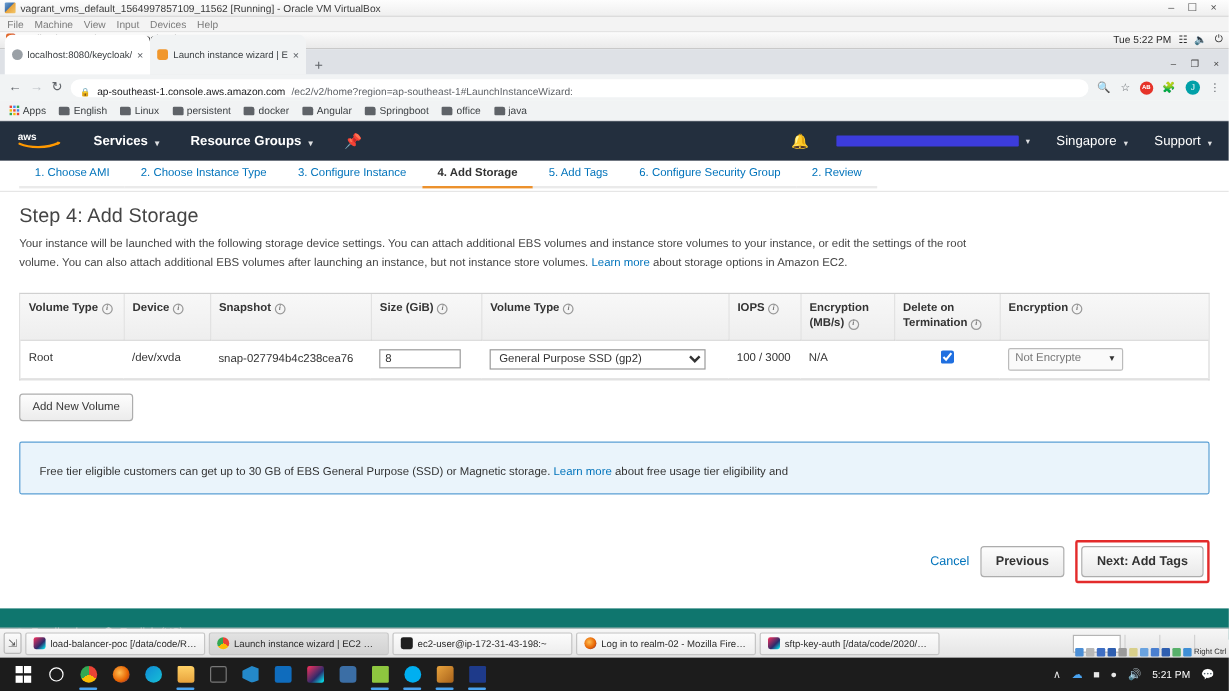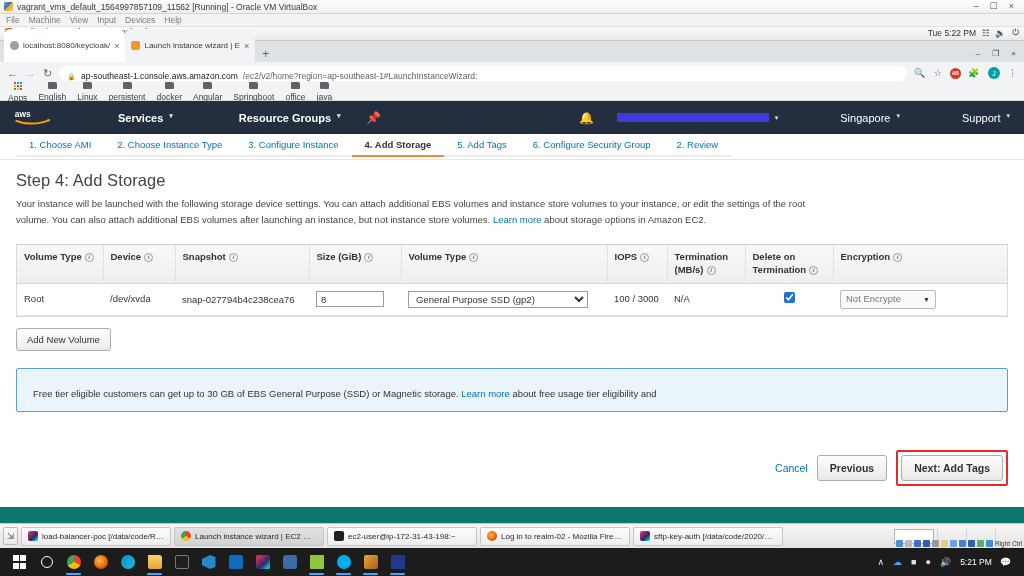--- a/index.html
+++ b/index.html
@@ -82,38 +82,38 @@
              color: #fff; font-size: 5px; font-weight: bold; }
   .avatar-c { width: 12px; height: 12px; border-radius: 50%; background: #00a0a8;
               color: #fff; font-size: 7px; display: flex; align-items: center;
               justify-content: center; }
 
   #bookmarks-bar {
     height: 17px; background: #f1f3f4; border-bottom: 1px solid #dadce0;
     display: flex; align-items: center; gap: 11px; padding: 0 8px;
     font-size: 8.5px; color: #3c4043;
   }
-  .bm { display: flex; align-items: center; gap: 3px; flex-direction: column; }
+  .bm { display: flex; align-items: center; gap: 3px; }
   .bm .folder { width: 9px; height: 7px; background: #5f6368; border-radius: 1px 2px 1px 1px; flex:none;}
   .apps-grid { display: grid; grid-template-columns: repeat(3,2px);
                grid-template-rows: repeat(3,2px); gap: 1px; }
   .apps-grid i { background: #e84435; display: block; width: 2px; height: 2px; }
   .apps-grid i:nth-child(2){background:#4285f4}.apps-grid i:nth-child(3){background:#34a853}
   .apps-grid i:nth-child(4){background:#fbbc05}.apps-grid i:nth-child(5){background:#e84435}
   .apps-grid i:nth-child(6){background:#4285f4}.apps-grid i:nth-child(7){background:#34a853}
   .apps-grid i:nth-child(8){background:#fbbc05}.apps-grid i:nth-child(9){background:#e84435}
 
   
   #aws-nav {
     height: 33px; background: #232f3e; display: flex; align-items: center;
     padding: 0 14px; color: #fff; font-size: 11px;
   }
   #aws-logo { width: 38px; margin-right: 26px; }
-  .aws-nav-item { display: flex; align-items: flex-start; gap: 6px;
-                  margin-right: 26px; font-weight: bold; font-size: 11px; color:#fff;margin-left:40px; }
+  .aws-nav-item { display: flex; align-items: flex-end; gap: 6px;
+                  margin-right: 26px; font-weight: bold; font-size: 11px; color:#fff; }
   .caret { font-size: 7px; opacity: .85; }
   .pin-icon { font-size: 12px; color: #fff; }
   #aws-nav .nav-right { margin-left: auto; display: flex; align-items: center; gap: 22px; }
   .bell { font-size: 12px; }
   #acct-redacted { display: flex; align-items: center; gap: 6px; }
   .redact-bar { width: 152px; height: 9px; background: #3c3cdc;
                 border-radius: 1px; display: block; }
 
   #steps-bar {
     height: 26px; background: #fff; border-bottom: 1px solid #e6e6e6;
@@ -423,21 +423,21 @@
             <span>Device</span><span class="iinfo">i</span></th>
           <th style="width:134px">
             <span>Snapshot</span><span class="iinfo">i</span></th>
           <th style="width:92px">
             <span>Size (GiB)</span><span class="iinfo">i</span></th>
           <th style="width:206px">
             <span>Volume Type</span><span class="iinfo">i</span></th>
           <th style="width:60px">
             <span>IOPS</span><span class="iinfo">i</span></th>
           <th style="width:78px">
-            <span>Termination (MB/s)</span><span class="iinfo">i</span></th>
+            <span>Encryption (MB/s)</span><span class="iinfo">i</span></th>
           <th style="width:88px">
             <span>Delete on Termination</span><span class="iinfo">i</span></th>
           <th>
             <span>Encryption</span><span class="iinfo">i</span></th>
         </tr>
       </thead>
       <tbody>
         <tr>
           <td>Root</td>
           <td>/dev/xvda</td>

